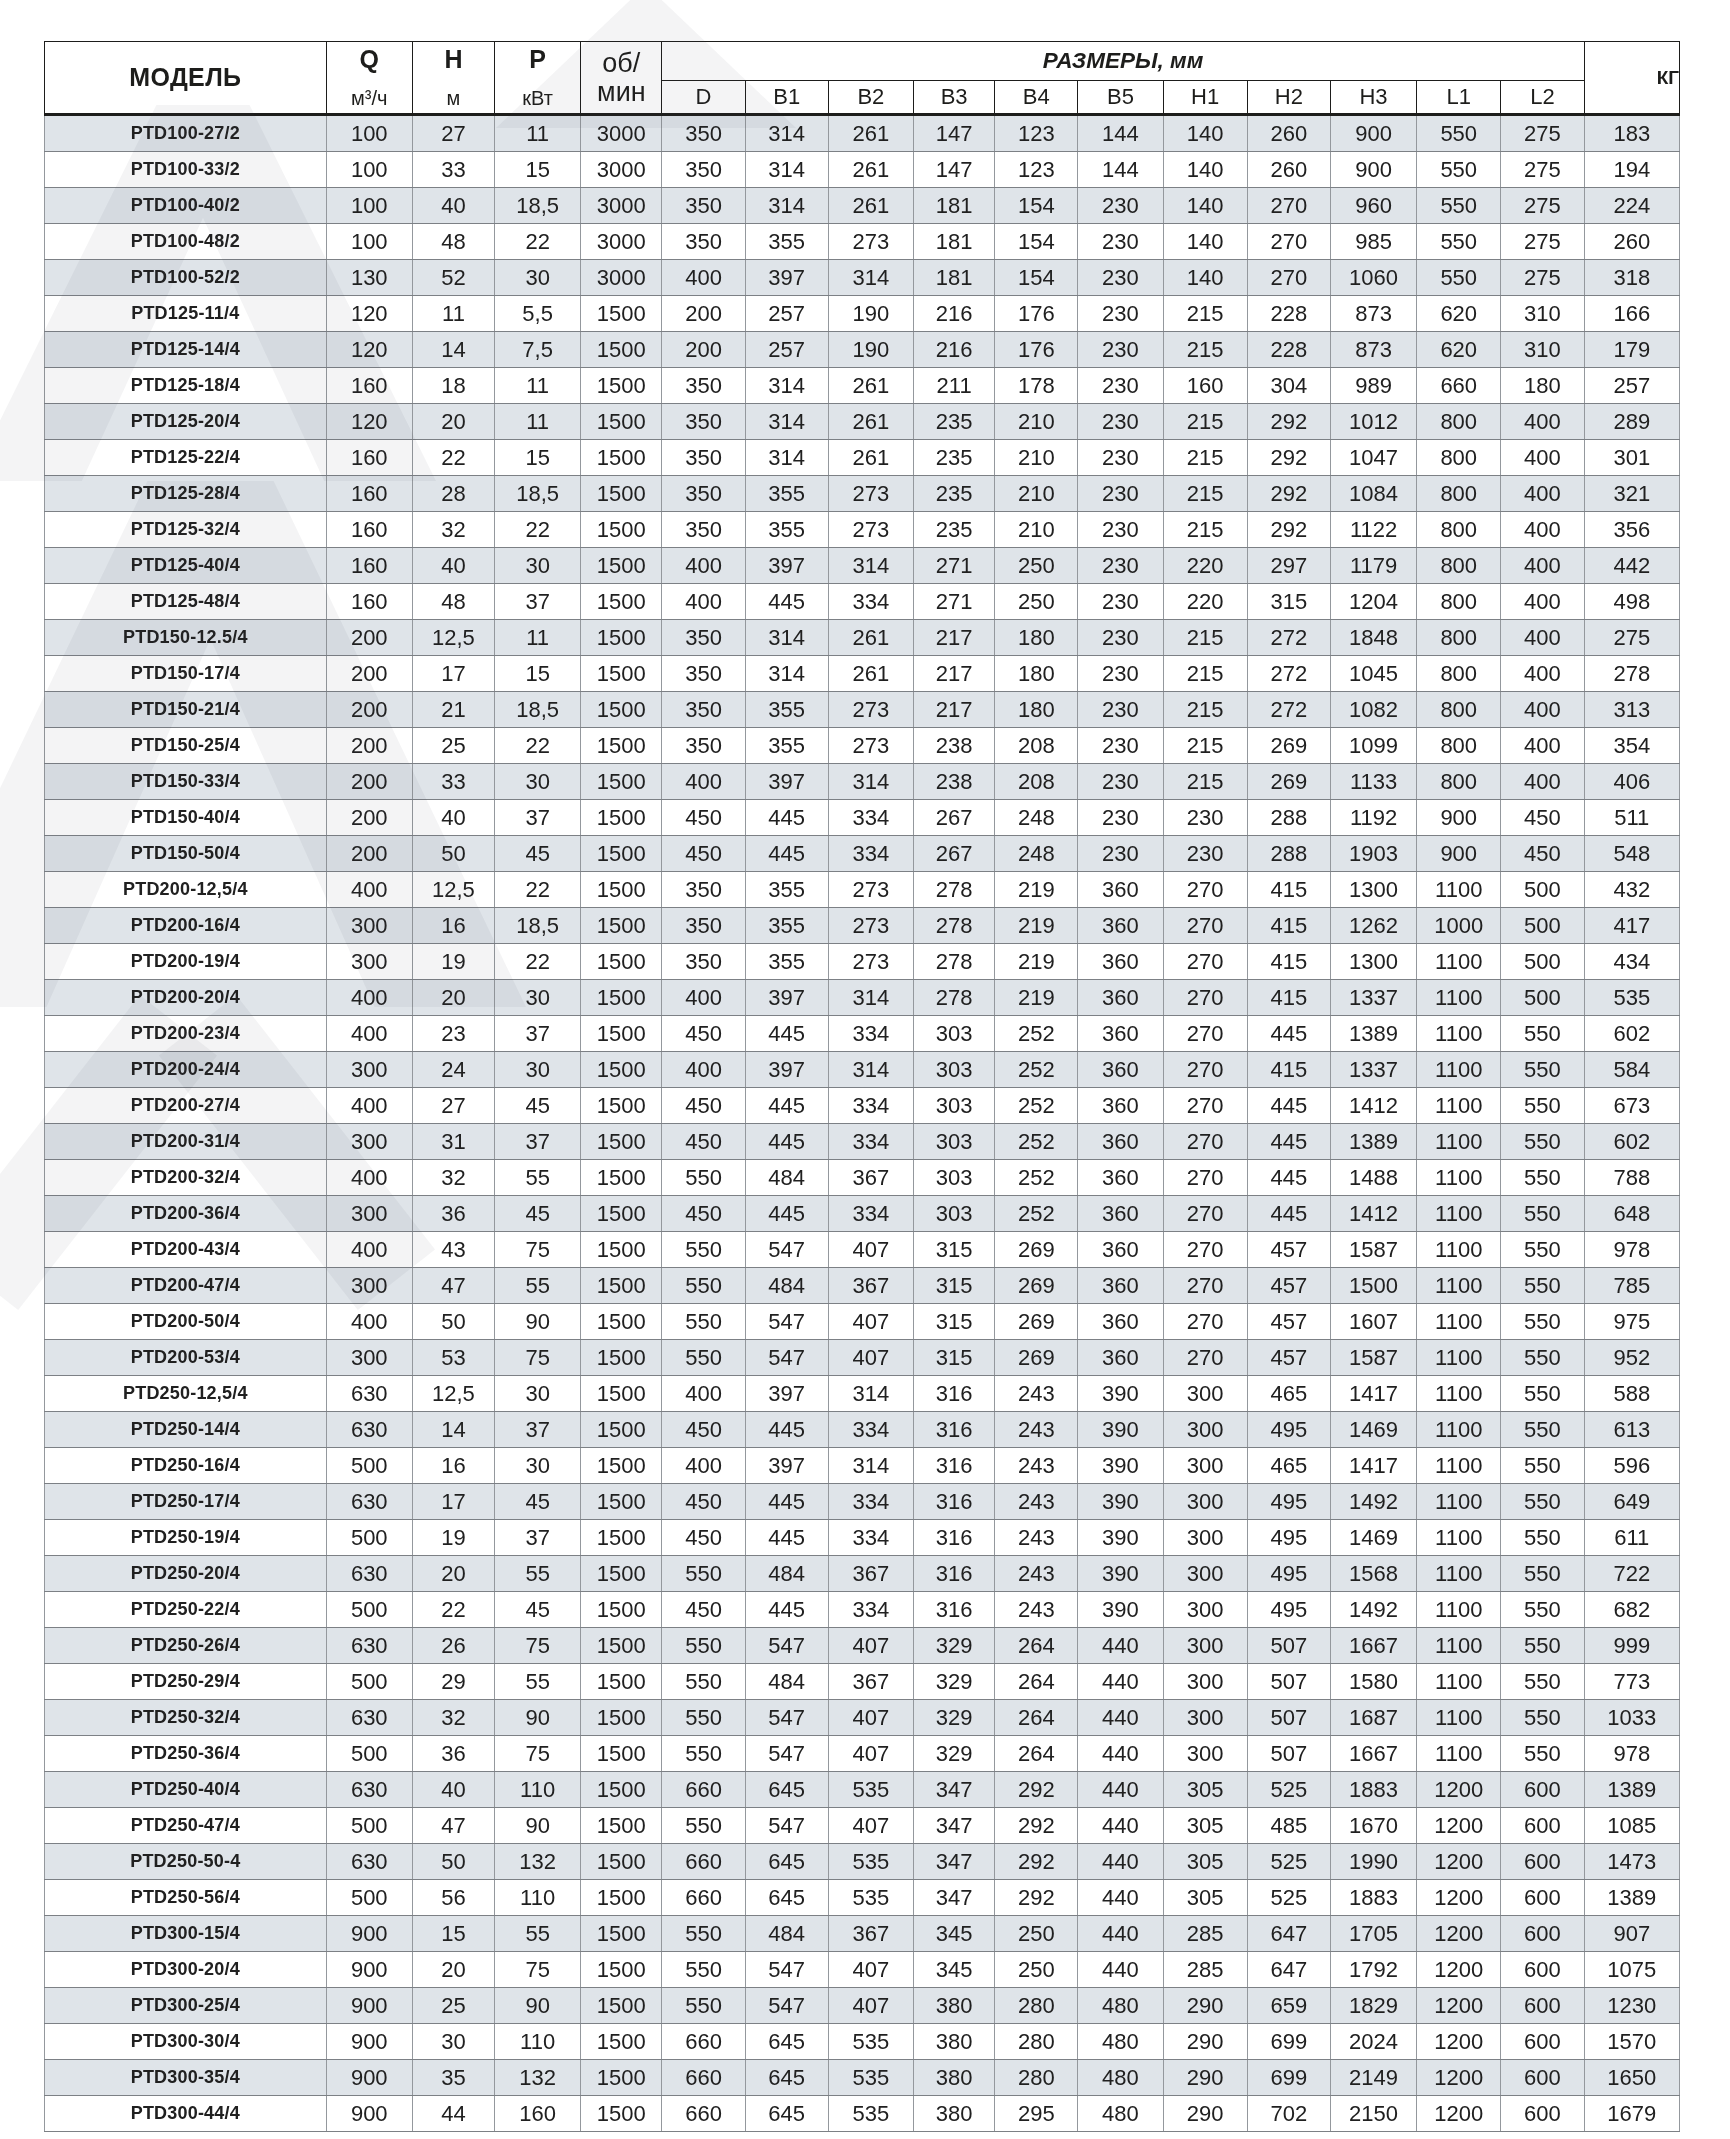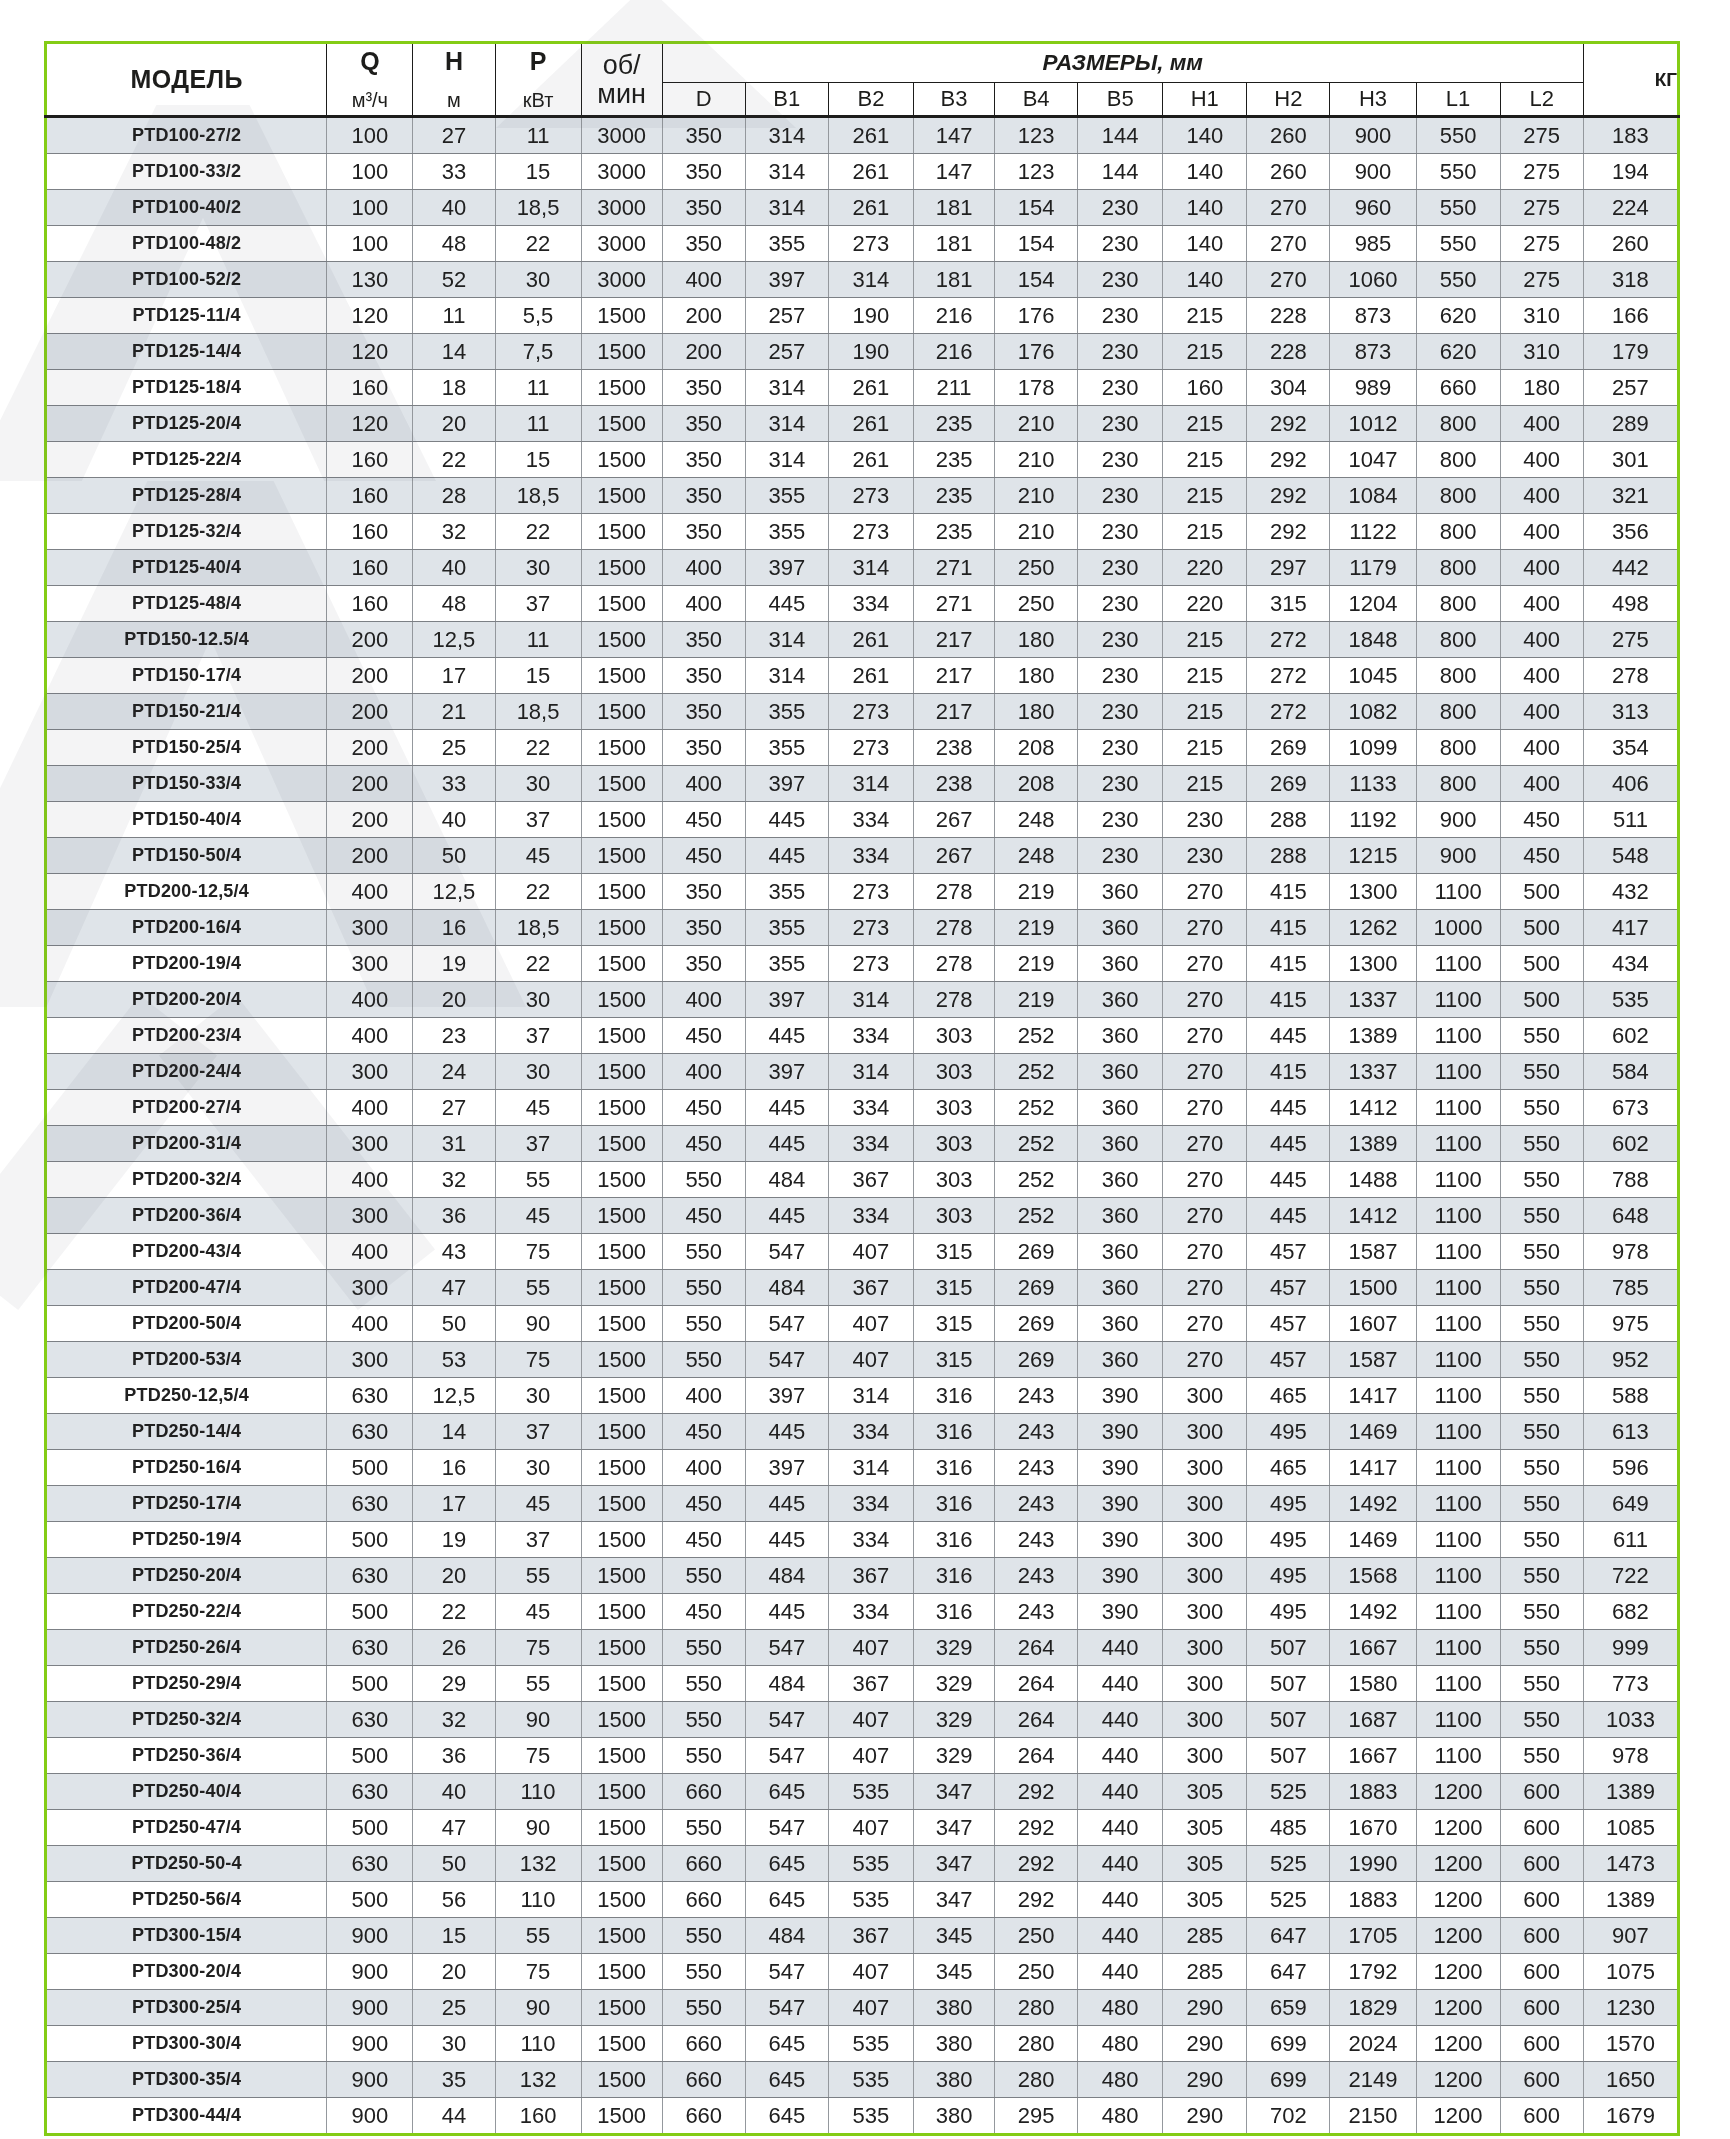--- a/index.html
+++ b/index.html
@@ -24,21 +24,21 @@
   .wm.band-r { transform:rotate(-38deg); }
 
   
   table.spec {
     position:absolute;
     left:44px; top:41px;
     width:1636px;
     border-collapse:collapse;
     table-layout:fixed;
     z-index:2;
-    border:3px solid #84cc16;
+    border:1px solid #84cc16;
   }
   thead th {
     border:1.5px solid #1d1d1b;
     background:#ffffff;
     text-align:center;
     vertical-align:middle;
     padding:0;
     color:#1d1d1b;
     font-weight:bold;
   }
@@ -523,21 +523,21 @@
         <td>45</td>
         <td>1500</td>
         <td>450</td>
         <td>445</td>
         <td>334</td>
         <td>267</td>
         <td>248</td>
         <td>230</td>
         <td>230</td>
         <td>288</td>
-        <td>1215</td>
+        <td>1903</td>
         <td>900</td>
         <td>450</td>
         <td>548</td>
       </tr>
       <tr class="plain">
         <td class="model">PTD200-12,5/4</td>
         <td>400</td>
         <td>12,5</td>
         <td>22</td>
         <td>1500</td>

